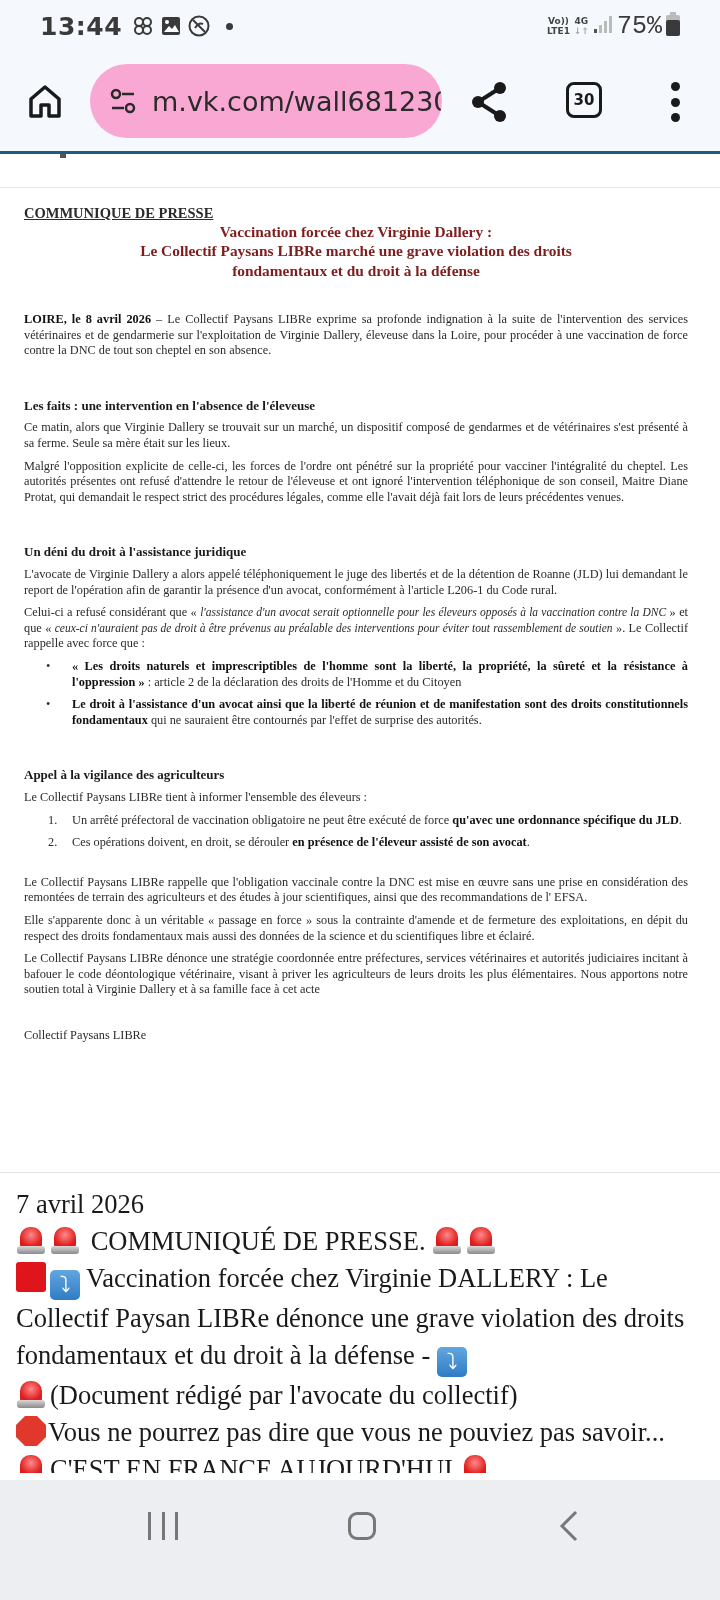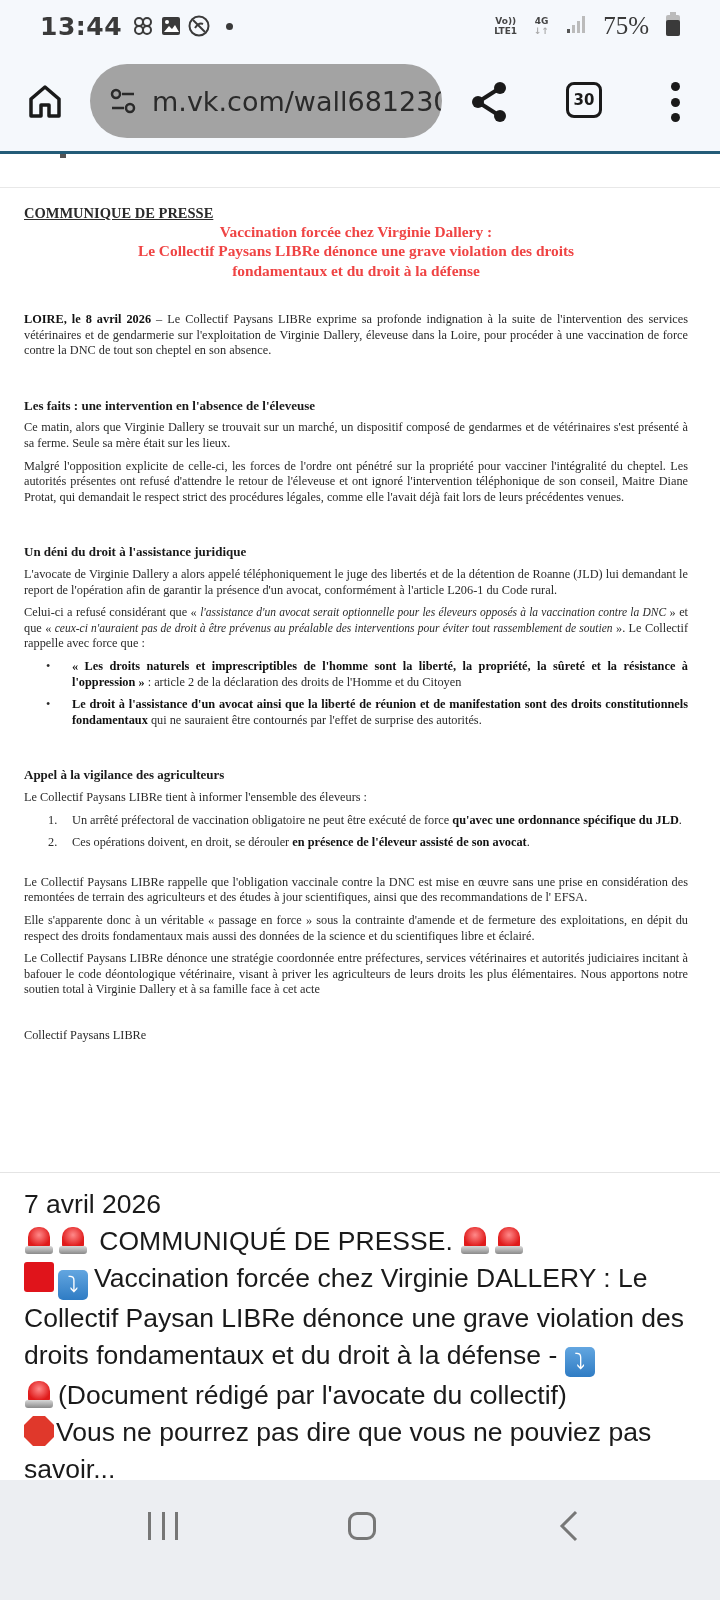--- a/index.html
+++ b/index.html
@@ -5,61 +5,61 @@
   * { box-sizing: border-box; margin: 0; padding: 0; }
   html, body { width: 720px; height: 1600px; overflow: hidden; background: #ffffff; }
   body { position: relative; font-family: "Liberation Sans", sans-serif; color: #111; }
 
   
   .status-bar { position: absolute; top: 0; left: 0; width: 720px; height: 52px; background: #f5f8fc; display: flex; align-items: center; padding: 0 40px; }
   .status-time { font-family: "DejaVu Sans", sans-serif; font-size: 25px; color: #3a3a3a; letter-spacing: 0.5px; font-weight: bold; }
   .status-icons-left { display: flex; align-items: center; gap: 6px; margin-left: 10px; }
   .si { width: 22px; height: 22px; display: inline-flex; align-items: center; justify-content: center; }
   .status-dot { width: 7px; height: 7px; border-radius: 50%; background: #3a3a3a; margin-left: 10px; }
-  .status-right { margin-left: auto; display: flex; align-items: center; gap: 17px; }
+  .status-right { margin-left: auto; display: flex; align-items: center; gap: 4px; }
   .volte { font-family: "DejaVu Sans", sans-serif; font-size: 9px; font-weight: bold; color: #444; line-height: 10px; text-align: center; }
   .net4g { font-family: "DejaVu Sans", sans-serif; font-size: 9px; font-weight: bold; color: #444; line-height: 10px; text-align: center; }
   .net4g .arrows { color: #aaa; }
-  .battery-pct { font-family: Liberation Serif, serif; font-size: 25px; color: #3a3a3a; }
+  .battery-pct { font-family: Liberation Mono, monospace; font-size: 25px; color: #3a3a3a; }
 
   
   .toolbar { position: absolute; top: 52px; left: 0; width: 720px; height: 99px; background: #f5f8fc; display: flex; align-items: center; }
   .home-btn { position: absolute; left: 22px; top: 26px; width: 46px; height: 46px; display: flex; align-items: center; justify-content: center; }
-  .url-pill { position: absolute; left: 90px; top: 12px; width: 352px; height: 74px; background: #a3a3a3; border-radius: 37px; display: flex; align-items: center; padding-left: 18px; overflow: hidden; }
+  .url-pill { position: absolute; left: 90px; top: 12px; width: 352px; height: 74px; background: #f9a8d4; border-radius: 37px; display: flex; align-items: center; padding-left: 18px; overflow: hidden; }
   .url-tune { width: 30px; height: 30px; margin-right: 14px; flex: none; }
   .url-text { font-family: "DejaVu Sans", sans-serif; font-size: 27px; color: #2a2a2a; white-space: nowrap; overflow: hidden; }
   .share-btn { position: absolute; left: 468px; top: 28px; width: 44px; height: 44px; }
   .tabs-btn { position: absolute; left: 566px; top: 30px; width: 36px; height: 36px; border: 3.5px solid #1a1a1a; border-radius: 8px; display: flex; align-items: center; justify-content: center; font-family: "DejaVu Sans", sans-serif; font-size: 15px; font-weight: bold; color: #1a1a1a; text-align: right; }
   .menu-btn { position: absolute; left: 660px; top: 28px; width: 30px; height: 44px; display: flex; flex-direction: column; align-items: center; justify-content: space-between; padding: 2px 0; }
   .menu-btn span { width: 9px; height: 9px; background: #1a1a1a; border-radius: 50%; display: block; }
   .progress-line { position: absolute; top: 151px; left: 0; width: 720px; height: 3px; background: #235c78; }
 
   
   .doc-area { position: absolute; top: 154px; left: 0; width: 720px; height: 1020px; background: #fff; }
   .doc-top-strip { position: absolute; top: 0; left: 0; width: 720px; height: 34px; background: #fff; border-bottom: 1px solid #e8e8e8; }
   .doc-top-strip .stub { position: absolute; left: 60px; top: 0; width: 6px; height: 4px; background: #555; }
   .doc { position: absolute; top: 34px; left: 0; width: 720px; padding: 18px 32px 0 24px; font-family: "Liberation Serif", serif; color: #2a2a2a; font-size: 12.3px; line-height: 15.6px; }
   .doc .heading-press { font-weight: bold; text-decoration: underline; font-size: 14.5px; }
-  .doc .title { text-align: center; font-weight: bold; font-size: 15.4px; line-height: 19.5px; margin-bottom: 32px; color: #ef4444; }
+  .doc .title { text-align: center; font-weight: bold; font-size: 15.4px; line-height: 19.5px; margin-bottom: 32px; color: #7f1d1d; }
   .doc p { text-align: justify; margin-bottom: 7px; }
   .doc .sec { font-weight: bold; font-size: 13px; margin-bottom: 7px; color: #1a1a1a; margin-top: 39px; }
   .doc b { color: #111; }
   .doc i { font-size: 11.5px; }
   .doc ul { list-style: none; margin: 0 0 6px 0; }
   .doc ul li { position: relative; padding-left: 48px; text-align: justify; margin-bottom: 7px; }
   .doc ul li::before { content: "•"; position: absolute; left: 22px; top: 0; }
   .doc ol { list-style: none; margin: 0 0 24px 0; }
   .doc ol li { position: relative; padding-left: 48px; text-align: justify; margin-bottom: 7px; }
   .doc ol li .num { position: absolute; left: 24px; top: 0; }
   .doc .sig { margin-top: 30px; }
 
   .post-divider { position: absolute; top: 1172px; left: 0; width: 720px; height: 1px; background: #e4e4e4; }
 
   
-  .post { position: absolute; top: 1186px; left: 24px; width: 670px; font-family: Liberation Sans, sans-serif; font-size: 26.5px; line-height: 37px; color: #1a1a1a; }
+  .post { position: absolute; top: 1186px; left: 16px; width: 670px; font-family: Liberation Serif, serif; font-size: 26.5px; line-height: 37px; color: #1a1a1a; }
   .post .line { display: block; }
   .emo-siren { display: inline-block; width: 30px; height: 30px; vertical-align: -5px; position: relative; margin-right: 4px; }
   .emo-siren .dome { position: absolute; left: 4px; top: 2px; width: 22px; height: 20px; background: radial-gradient(circle at 50% 40%, #ff8a8a, #e01b1b 70%); border-radius: 10px 10px 2px 2px; }
   .emo-siren .base { position: absolute; left: 1px; top: 21px; width: 28px; height: 8px; background: linear-gradient(#d8d8d8, #8a8a8a); border-radius: 3px; }
   .emo-redsq { display: inline-block; width: 30px; height: 30px; background: #e0141b; border-radius: 3px; vertical-align: -5px; margin-right: 4px; }
   .emo-arrow { display: inline-block; width: 30px; height: 30px; background: linear-gradient(#63a6e0, #2f7cc4); border-radius: 5px; vertical-align: -5px; color: #fff; font-size: 22px; line-height: 30px; text-align: center; margin-right: 6px; }
   .emo-stop { display: inline-block; width: 30px; height: 30px; background: #e0382b; vertical-align: -5px; clip-path: polygon(30% 0, 70% 0, 100% 30%, 100% 70%, 70% 100%, 30% 100%, 0 70%, 0 30%); margin-right: 2px; }
   .post .cutoff { height: 22px; overflow: hidden; }
 
   
@@ -157,21 +157,21 @@
 <div class="progress-line"></div>
 
 <div class="doc-area">
   <div class="doc-top-strip">
       <div class="stub"></div>
     </div>
   <div class="doc">
     <div class="heading-press">COMMUNIQUE DE PRESSE</div>
     <div class="title">
       <div>Vaccination forcée chez Virginie Dallery :</div>
-      <div>Le Collectif  Paysans LIBRe dénonce une grave violation des droits</div>
+      <div>Le Collectif  Paysans LIBRe marché une grave violation des droits</div>
       <div>fondamentaux et du droit à la défense</div>
     </div>
     <p><b>LOIRE, le 8 avril 2026</b><span> – Le Collectif Paysans LIBRe exprime sa profonde indignation à la suite de l'intervention des services vétérinaires et de gendarmerie sur l'exploitation de Virginie Dallery, éleveuse dans la Loire, pour procéder à une vaccination de force contre la DNC de tout son cheptel en son absence.</span></p>
 
     <div class="sec">Les faits : une intervention en l'absence de l'éleveuse</div>
     <p>Ce matin, alors que Virginie Dallery se trouvait sur un marché, un dispositif composé de gendarmes et de vétérinaires s'est présenté à sa ferme. Seule sa mère était sur les lieux.</p>
     <p>Malgré l'opposition explicite de celle-ci, les forces de l'ordre ont pénétré sur la propriété pour vacciner l'intégralité du cheptel. Les autorités présentes ont refusé d'attendre le retour de l'éleveuse et ont ignoré l'intervention téléphonique de son conseil, Maitre Diane Protat, qui demandait le respect strict des procédures légales, comme elle l'avait déjà fait lors de leurs précédentes venues.</p>
 
     <div class="sec">Un déni du droit à l'assistance juridique</div>
     <p>L'avocate de Virginie Dallery a alors appelé téléphoniquement le juge des libertés et de la détention de Roanne (JLD) lui demandant le report de l'opération afin de garantir la présence d'un avocat, conformément à l'article L206-1 du Code rural.</p>

